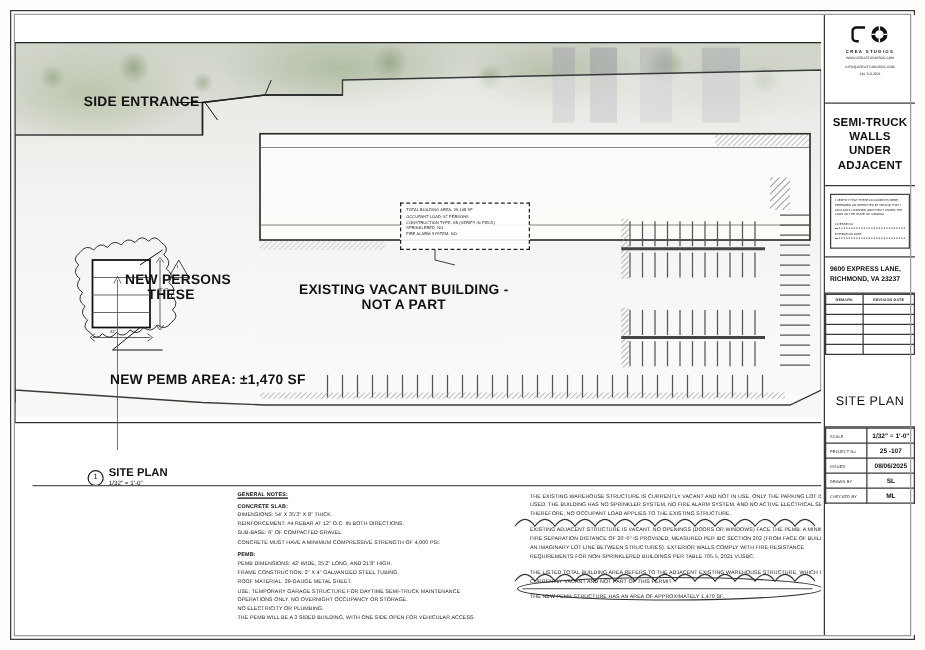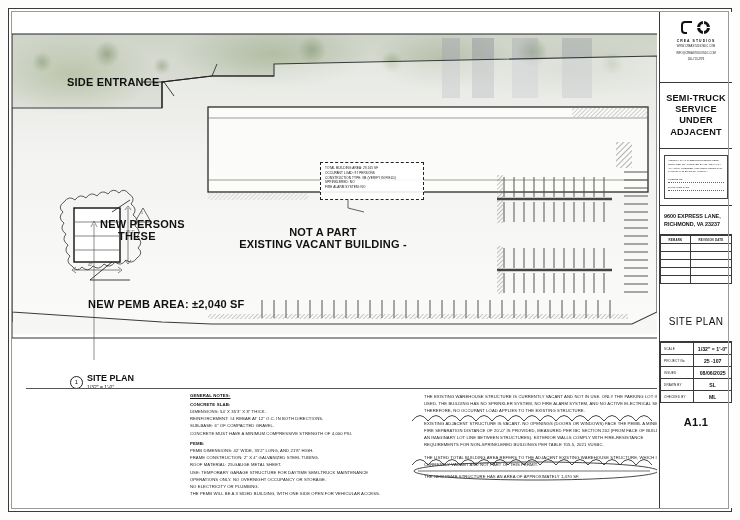--- a/index.html
+++ b/index.html
@@ -315,25 +315,25 @@
     </svg>
 
     <div class="lbl big" style="left:55px;top:64px;">SIDE ENTRANCE</div>
 
     <div style="position:absolute;left:88px;top:206px;">
       <div class="lbl big" style="position:static;">NEW PERSONS</div>
       <div class="lbl big" style="position:static;margin-left:18px;">THESE</div>
     </div>
 
 
-    <div class="lbl big" style="left:76px;top:286px;">NEW PEMB AREA: ±2,040 SF</div>
+    <div class="lbl big" style="left:76px;top:286px;">NEW PEMB AREA: ±1,470 SF</div>
 
     <div style="position:absolute;left:196px;top:214px;width:230px;text-align:center;">
+      <div class="lbl big c" style="position:static;">EXISTING VACANT BUILDING -</div>
       <div class="lbl big c" style="position:static;">NOT A PART</div>
-      <div class="lbl big c" style="position:static;">EXISTING VACANT BUILDING -</div>
     </div>
 
     <div style="position:absolute;left:114px;top:218px;font-size:3.4px;color:#333;">35'-2"</div>
     <div style="position:absolute;left:76px;top:251px;font-size:3.4px;color:#333;">42'</div>
     <div style="position:absolute;left:129px;top:199px;font-size:3.4px;color:#333;">1</div>
 
     <div class="notebox">
       <div>TOTAL BUILDING AREA: 29,165 SF</div>
       <div>OCCUPANT LOAD: 97 PERSONS</div>
       <div>CONSTRUCTION TYPE: IIB (VERIFY IN FIELD)</div>
@@ -403,21 +403,21 @@
         </svg>
       </div>
       <div class="logo-name">CREA STUDIOS</div>
       <div class="logo-contact">WWW.CREASTUDIOSDC.COM</div>
       <div class="logo-contact">INFO@CREASTUDIOSDC.COM</div>
       <div class="logo-contact">240-713-2976</div>
     </div>
 
     <div class="tb-title">
       <div>SEMI-TRUCK</div>
-      <div>SERVICE</div>
+      <div>WALLS</div>
       <div>UNDER</div>
       <div>ADJACENT</div>
     </div>
 
     <div class="cert">
       <p>I CERTIFY THAT THESE DOCUMENTS WERE PREPARED OR APPROVED BY ME AND THAT I AM A DULY LICENSED ARCHITECT UNDER THE LAWS OF THE STATE OF VIRGINIA.</p>
       <div class="fl">LICENSE NO.</div>
       <div class="fl">EXPIRATION DATE</div>
     </div>
 
@@ -479,19 +479,16 @@
         <td class="k">DRAWN BY</td>
         <td class="v">SL</td>
       </tr>
       <tr>
         <td class="k">CHECKED BY</td>
         <td class="v">ML</td>
       </tr>
     </tbody>
       </table>
 
-    <div class="sheetno">
-      <div>A1.1</div>
-    </div>
   </div>
 
   <div class="sheet-border-inner"></div>
 </div>
 
 </body></html>

